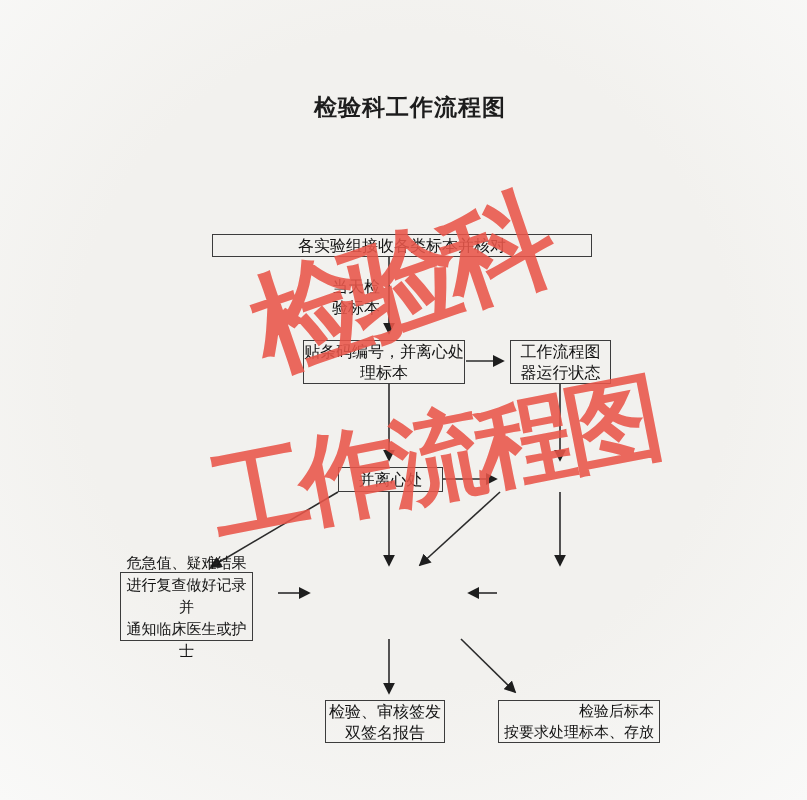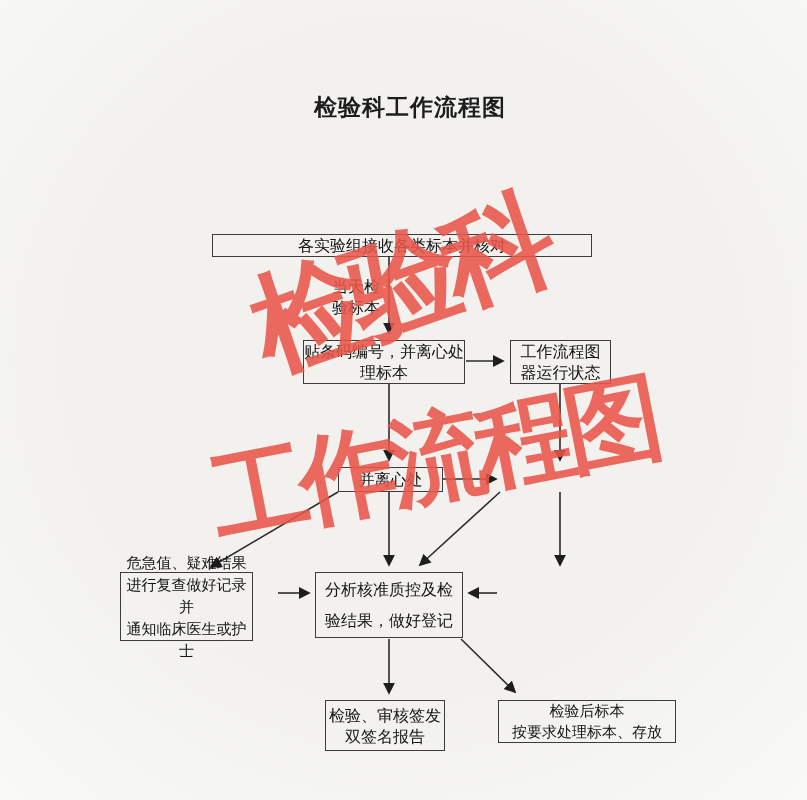--- a/index.html
+++ b/index.html
@@ -83,26 +83,24 @@
   <div class="node" style="left:510px;top:340px;width:101px;height:44px;">工作流程图
 器运行状态</div>
 
   <div class="node" style="left:338px;top:467px;width:105px;height:25px;">并离心处</div>
 
 
   <div class="node" style="left:120px;top:572px;width:133px;height:69px;font-size:15px;line-height:22px;">危急值、疑难结果
 进行复查做好记录并
 通知临床医生或护士</div>
 
-  <div class="node wide-gap" style="left:315px;top:572px;width:148px;height:66px;">分析核准质控及检
-验结果，做好登记</div>
 
 
-  <div class="node" style="left:325px;top:700px;width:120px;height:51px;">检验、审核签发
+  <div class="node" style="left:325px;top:700px;width:120px;height:43px;">检验、审核签发
 双签名报告</div>
 
-  <div class="node" style="left:498px;top:700px;width:178px;height:43px;font-size:15px;">检验后标本
+  <div class="node" style="left:498px;top:700px;width:162px;height:43px;font-size:15px;text-align:right;">检验后标本
 按要求处理标本、存放</div>
 
   <div class="watermark wm1" style="color: rgb(233, 86, 74);">检验科</div>
   <div class="watermark wm2" style="color: rgb(233, 86, 74);">工作流程图</div>
 
 </div>
 
 </body></html>

